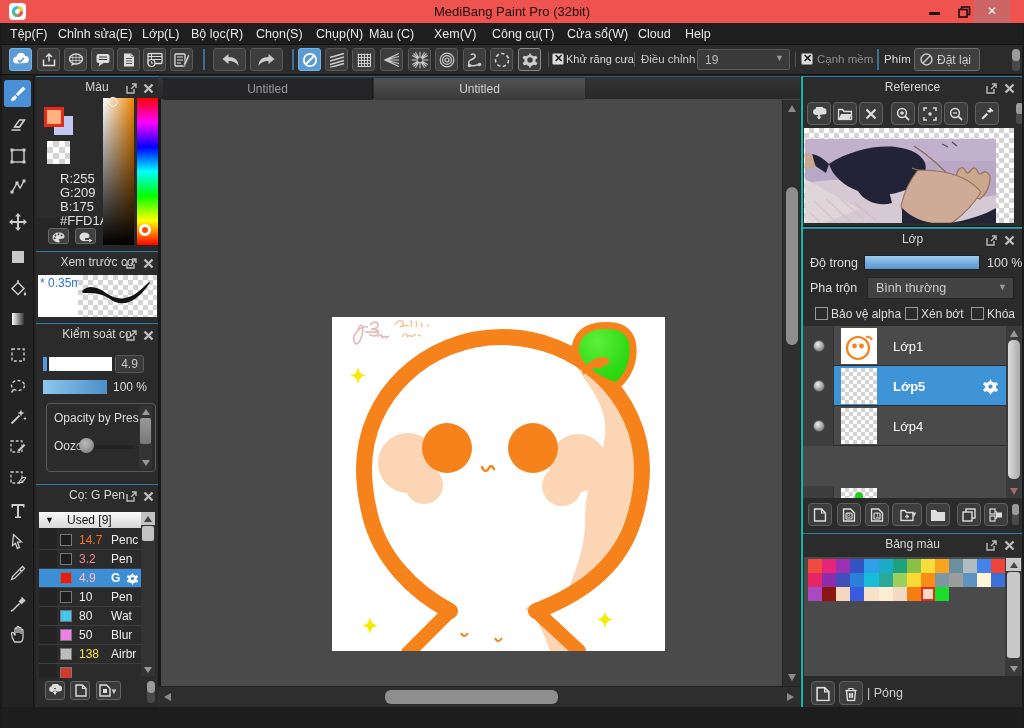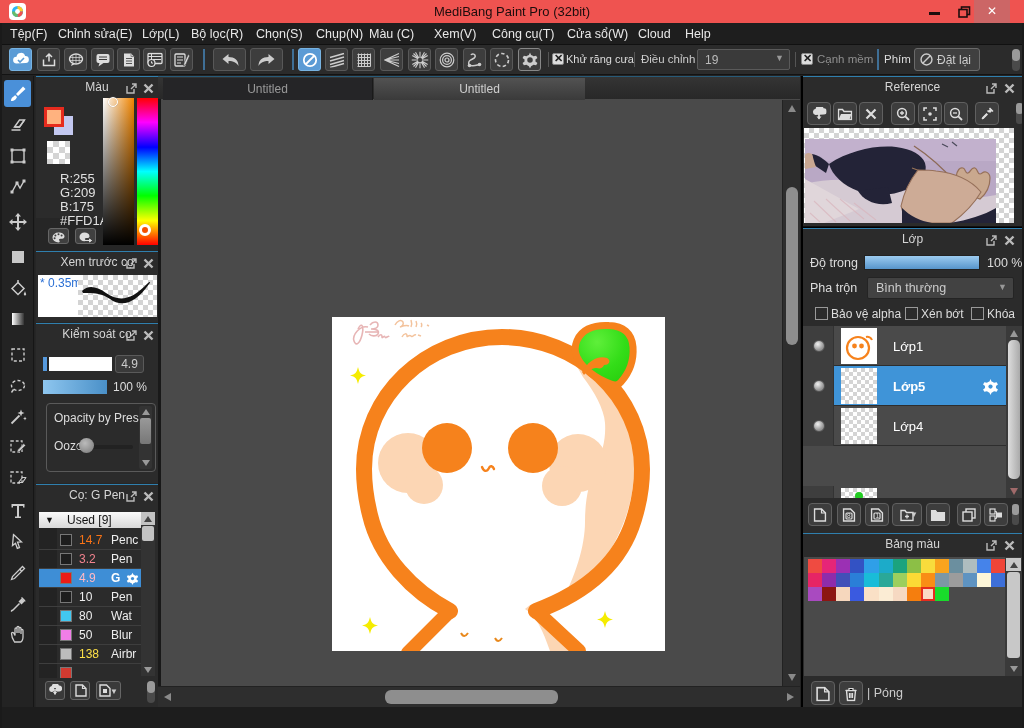--- a/index.html
+++ b/index.html
@@ -47,21 +47,21 @@
 #tabbar { position:absolute; left:0; top:0; width:642px; height:23px; background:linear-gradient(#343434,#282828); border-top:1px solid #275a78; }
 .tab { position:absolute; top:1px; height:22px; font-size:12px; text-align:center; padding-top:4px; }
 #whitecanvas { position:absolute; left:174px; top:241px; width:333px; height:334px; background:#fff; }
 
 
 .sbtrack { position:absolute; background:#2e2e2e; }
 .sbthumb { position:absolute; background:#8e8e8e; border-radius:6px; }
 .arr { position:absolute; width:0; height:0; }
 
 
-#rightdock { position:absolute; left:801px; top:76px; width:221px; height:631px; background:#000000; }
+#rightdock { position:absolute; left:801px; top:76px; width:221px; height:631px; background:#14b8a6; }
 
 #statusbar { position:absolute; left:0; top:707px; width:1024px; height:21px; background:#1d1d1d; }
 .brow { position:absolute; left:0; width:102px; height:19px; border-bottom:1px solid #3e3e3e; }
 .brow.sel { background:#3e8ed6; }
 .brow i { position:absolute; left:21px; top:3px; width:12px; height:12px; border:1px solid #777; }
 .brow b { position:absolute; left:40px; top:2px; font-weight:normal; }
 .brow s { position:absolute; left:72px; top:2px; color:#eee; text-decoration:none; white-space:nowrap; }
 .rbtn { position:absolute; top:25px; width:24px; height:23px; background:#3d3d3d; border:1px solid #606060; border-radius:4px; }
 .rbtn svg { position:absolute; left:50%; top:50%; transform:translate(-50%,-50%); }
 .lcheck { position:absolute; width:13px; height:13px; background:#2b2b2b; border:1px solid #999; }

